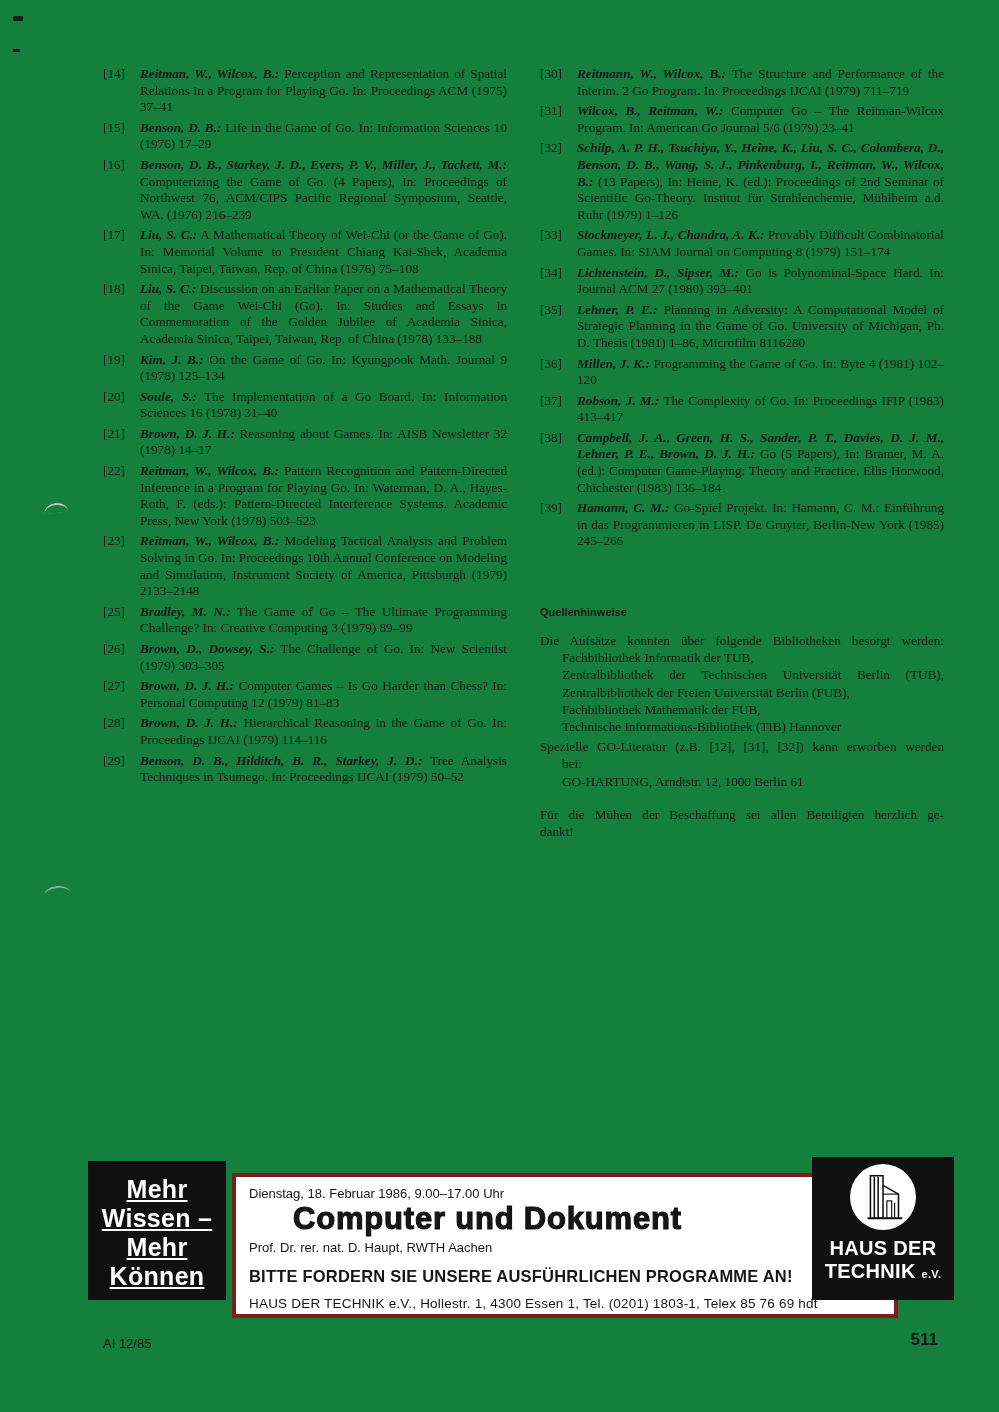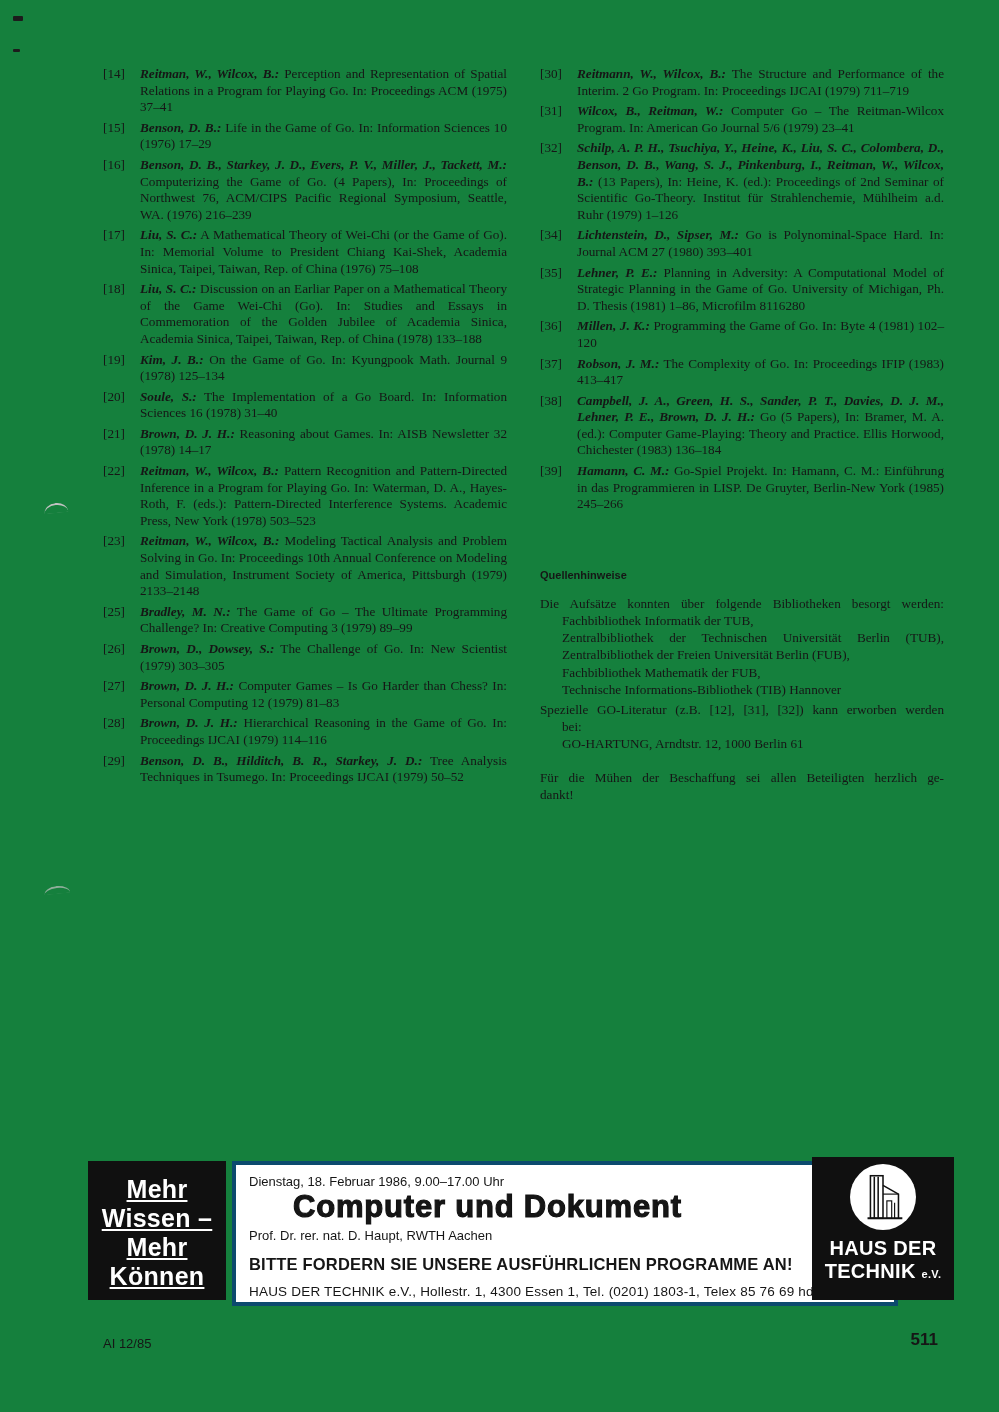--- a/index.html
+++ b/index.html
@@ -33,22 +33,22 @@
   
   .ad { position:absolute; left:88px; top:1157px; width:866px; height:146px; font-family:"Liberation Sans", sans-serif; }
   .ad-left {
     position:absolute; left:0; top:4px; width:138px; height:139px;
     background:#101010; color:#fff; text-align:center;
     font-weight:bold; font-size:25px; line-height:29px; letter-spacing:0.3px;
     padding-top:0; box-sizing:border-box;text-decoration:underline;
   }
   .ad-left-inner { padding-top:14px; }
   .ad-mid {
-    position:absolute; left:144px; top:4px; width:666px; height:145px;
-    border:4px solid #0c4a6e; background:#fff; box-sizing:border-box;
+    position:absolute; left:144px; top:16px; width:666px; height:145px;
+    border:4px solid #7f1d1d; background:#fff; box-sizing:border-box;
     padding:6px 12px 0 13px;
   }
   .ad-date { font-size:13px; margin-top:3px; }
   .ad-title {
     font-size:31px; line-height:34px; font-weight:bold; letter-spacing:0.8px;
     -webkit-text-stroke:1.1px #101010; margin-top:1px;margin-left:44px;
   }
   .ad-speaker { font-size:13px; margin-top:4px; }
   .ad-cta { font-size:16.5px; font-weight:bold; margin-top:12px; letter-spacing:0.2px; }
   .ad-addr { font-size:13.5px; margin-top:10px; letter-spacing:0.2px; }
@@ -145,20 +145,24 @@
         <span class="ref-label">[30]</span>
         <div class="ref-body"><span class="ref-authors">Reitmann, W., Wilcox, B.:</span> <span>The Structure and Performance of the Interim. 2 Go Program. In: Proceedings IJCAI (1979) 711–719</span></div>
       </div>
       <div class="ref">
         <span class="ref-label">[31]</span>
         <div class="ref-body"><span class="ref-authors">Wilcox, B., Reitman, W.:</span> <span>Computer Go – The Reitman-Wilcox Program. In: American Go Journal 5/6 (1979) 23–41</span></div>
       </div>
       <div class="ref">
         <span class="ref-label">[32]</span>
         <div class="ref-body"><span class="ref-authors">Schilp, A. P. H., Tsuchiya, Y., Heine, K., Liu, S. C., Colombera, D., Benson, D. B., Wang, S. J., Pinkenburg, I., Reitman, W., Wilcox, B.:</span> <span>(13 Papers), In: Heine, K. (ed.): Proceedings of 2nd Seminar of Scientific Go-Theory. Institut für Strahlenchemie, Mühlheim a.d. Ruhr (1979) 1–126</span></div>
+      </div>
+      <div class="ref">
+        <span class="ref-label">[33]</span>
+        <div class="ref-body"><span class="ref-authors">Stockmeyer, L. J., Chandra, A. K.:</span> <span>Provably Difficult Combinatorial Games. In: SIAM Journal on Computing 8 (1979) 151–174</span></div>
       </div>
       <div class="ref">
         <span class="ref-label">[34]</span>
         <div class="ref-body"><span class="ref-authors">Lichtenstein, D., Sipser, M.:</span> <span>Go is Polynominal-Space Hard. In: Journal ACM 27 (1980) 393–401</span></div>
       </div>
       <div class="ref">
         <span class="ref-label">[35]</span>
         <div class="ref-body"><span class="ref-authors">Lehner, P. E.:</span> <span>Planning in Adversity: A Computational Model of Strategic Planning in the Game of Go. University of Michigan, Ph. D. Thesis (1981) 1–86, Microfilm 8116280</span></div>
       </div>
       <div class="ref">

